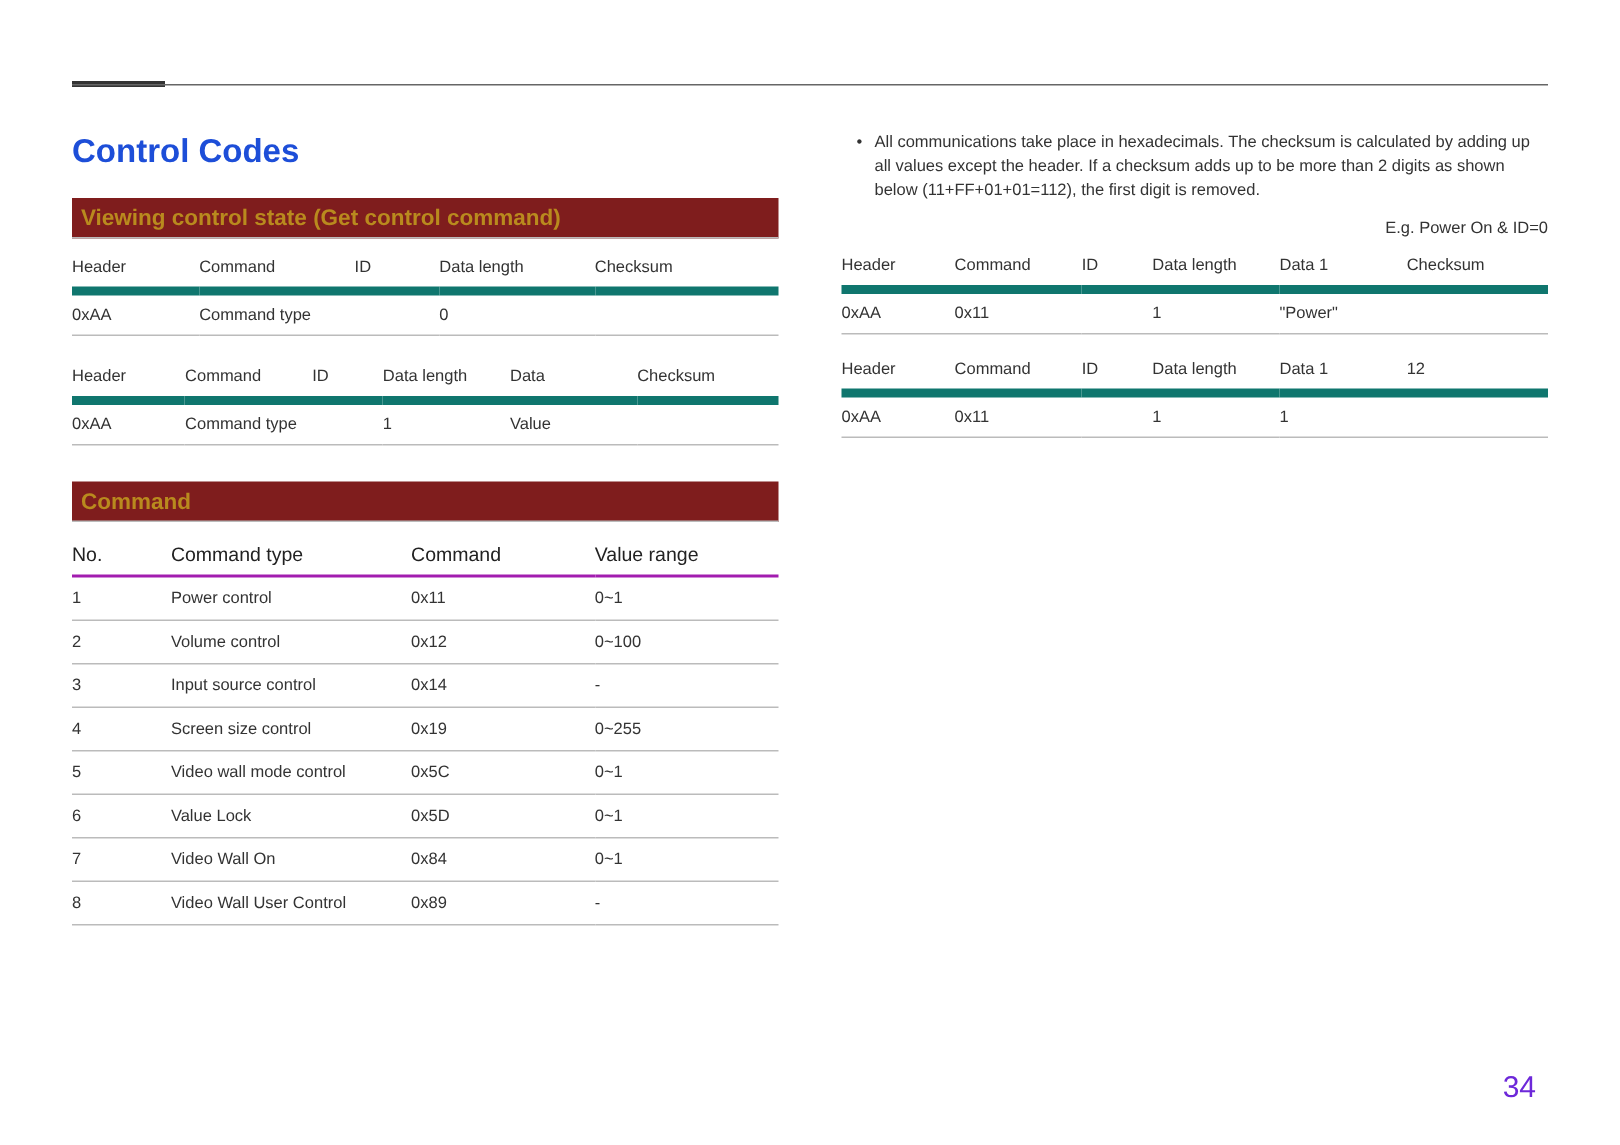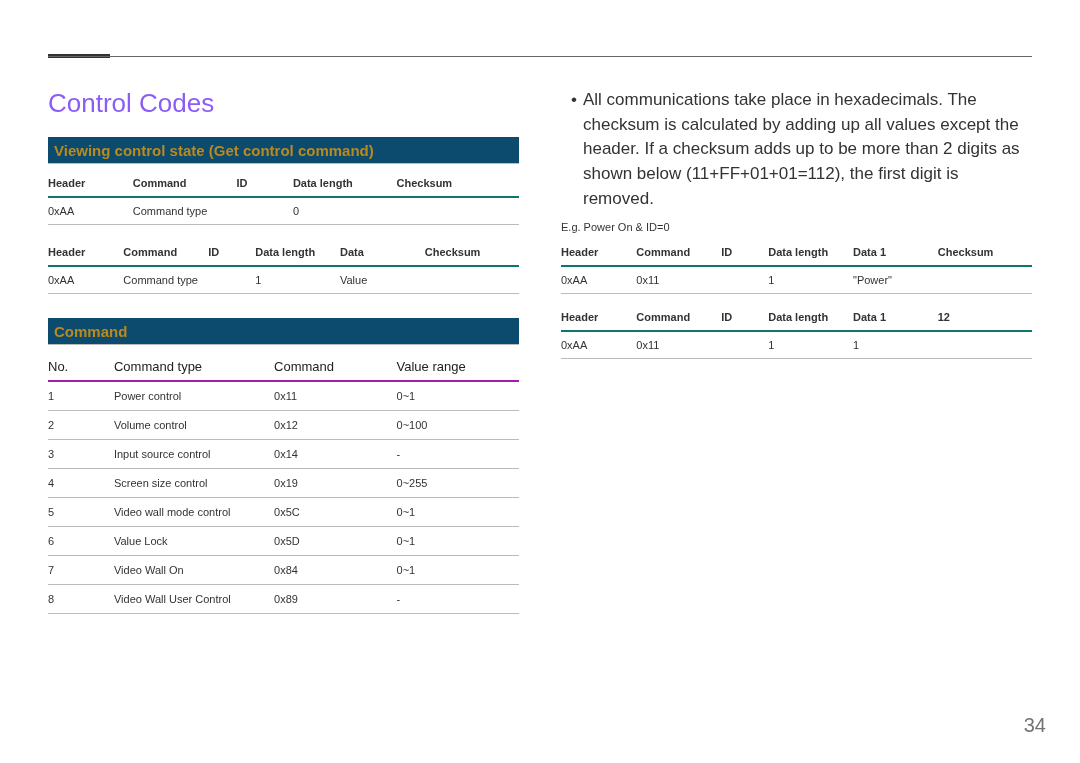--- a/index.html
+++ b/index.html
@@ -31,95 +31,96 @@
   .page {
     display: flex;
     gap: 42px;
     padding-top: 42px;
   }
   .col {
     flex: 1;
     min-width: 0;
   }
   h1 {
-    font-size: 26px;
-    font-weight: 400;
-    color: #8b5cf6;
+    font-size: 22px;
+    font-weight: 700;
+    color: #1d4ed8;
     margin-bottom: 18px;
   }
   h2 {
     font-size: 15px;
     font-weight: 600;
     color: #b98a1e;
-    background: #0c4a6e;
+    background: #7f1d1d;
     border-bottom: 1px solid #bbb;
     padding: 5px 6px 4px 6px;
     margin-bottom: 6px;
     margin-top: 10px;
   }
   table {
     width: 100%;
     border-collapse: collapse;
     font-size: 11px;
     color: #333;
   }
   th, td {
     text-align: left;
     padding: 7px 6px 7px 0;
     font-weight: 400;
     vertical-align: top;
   }
   thead th {
-    border-bottom: 2px solid #0f766e;
-    font-weight: 700;
+    border-bottom: 6px solid #0f766e;
+    font-weight: 400;
   }
   tbody td {
     border-bottom: 1px solid #bbb;
     margin-left: 16px;
   }
   .sect-spacer { height: 14px; }
   .cmd-table thead th {
     font-size: 13px;
     font-weight: 500;
     color: #222;
     border-bottom: 2px solid #a21caf;
     padding: 8px 6px 6px 0;
   }
   .cmd-table tbody td {
     padding: 8px 6px 8px 0;
   }
   ul.bul {
     list-style: none;
-    font-size: 17px;
+    font-size: 11px;
     line-height: 1.45;
     color: #333;
   }
   ul.bul li {
     position: relative;
     padding-left: 22px;
     margin-bottom: 8px;
   }
   ul.bul li::before {
     content: "•";
     position: absolute;
     left: 10px;
     top: 0;
   }
   .eg {
     font-size: 11px;
     color: #333;
     margin: 10px 0 6px 0;
+    text-align: right;
   }
   .r-tbl-wrap { margin-bottom: 10px; }
   .page-num {
     position: absolute;
     bottom: 26px;
-    right: 34px;
+    right: 56px;
     font-size: 20px;
-    color: #737373;
+    color: #6d28d9;
   }
 </style>
 </head>
 <body>
 
 <div class="top-accent"></div>
 <div class="top-bar"></div>
 
 <div class="page">
 

